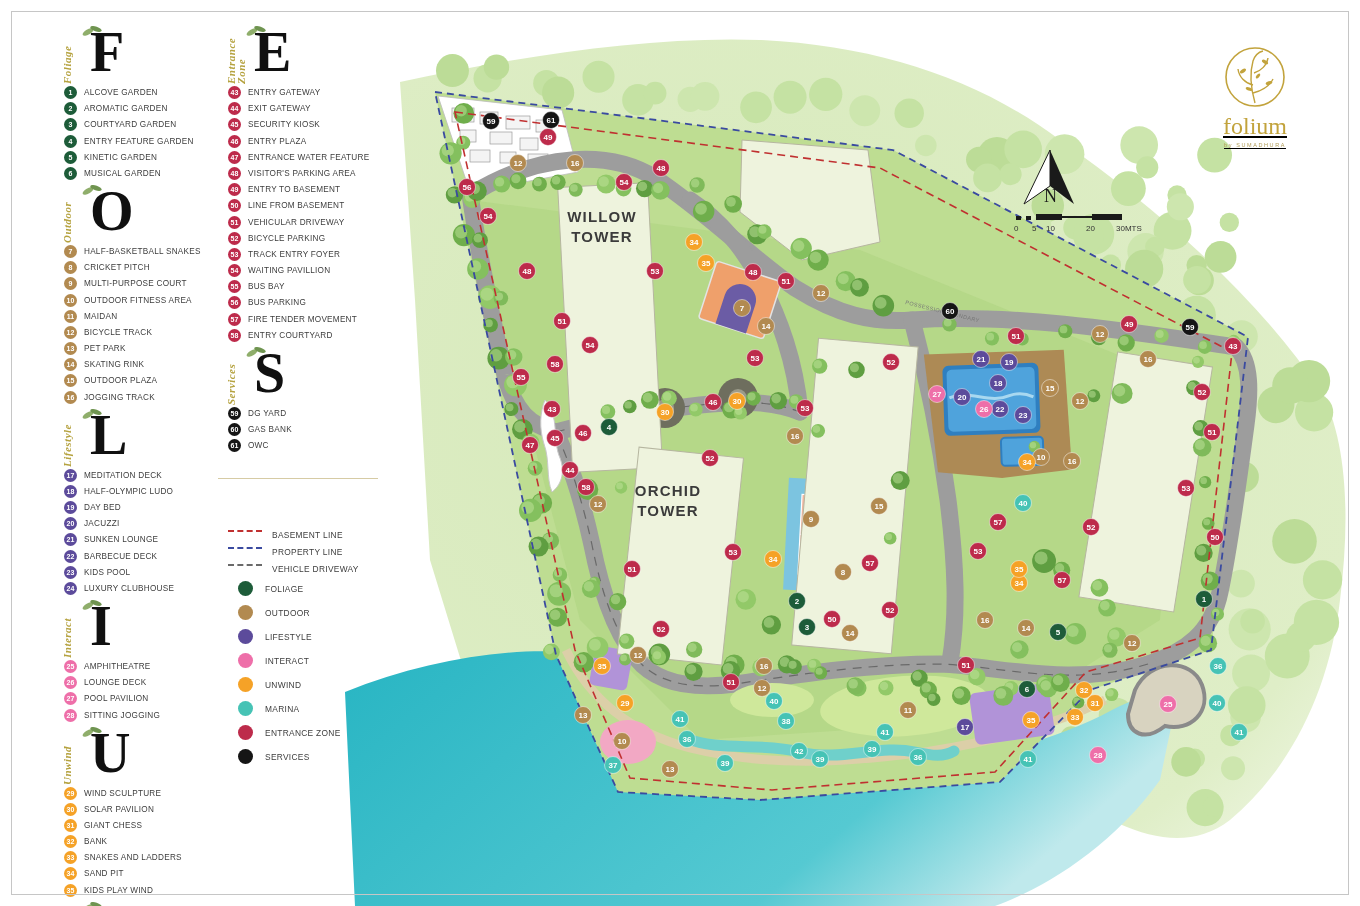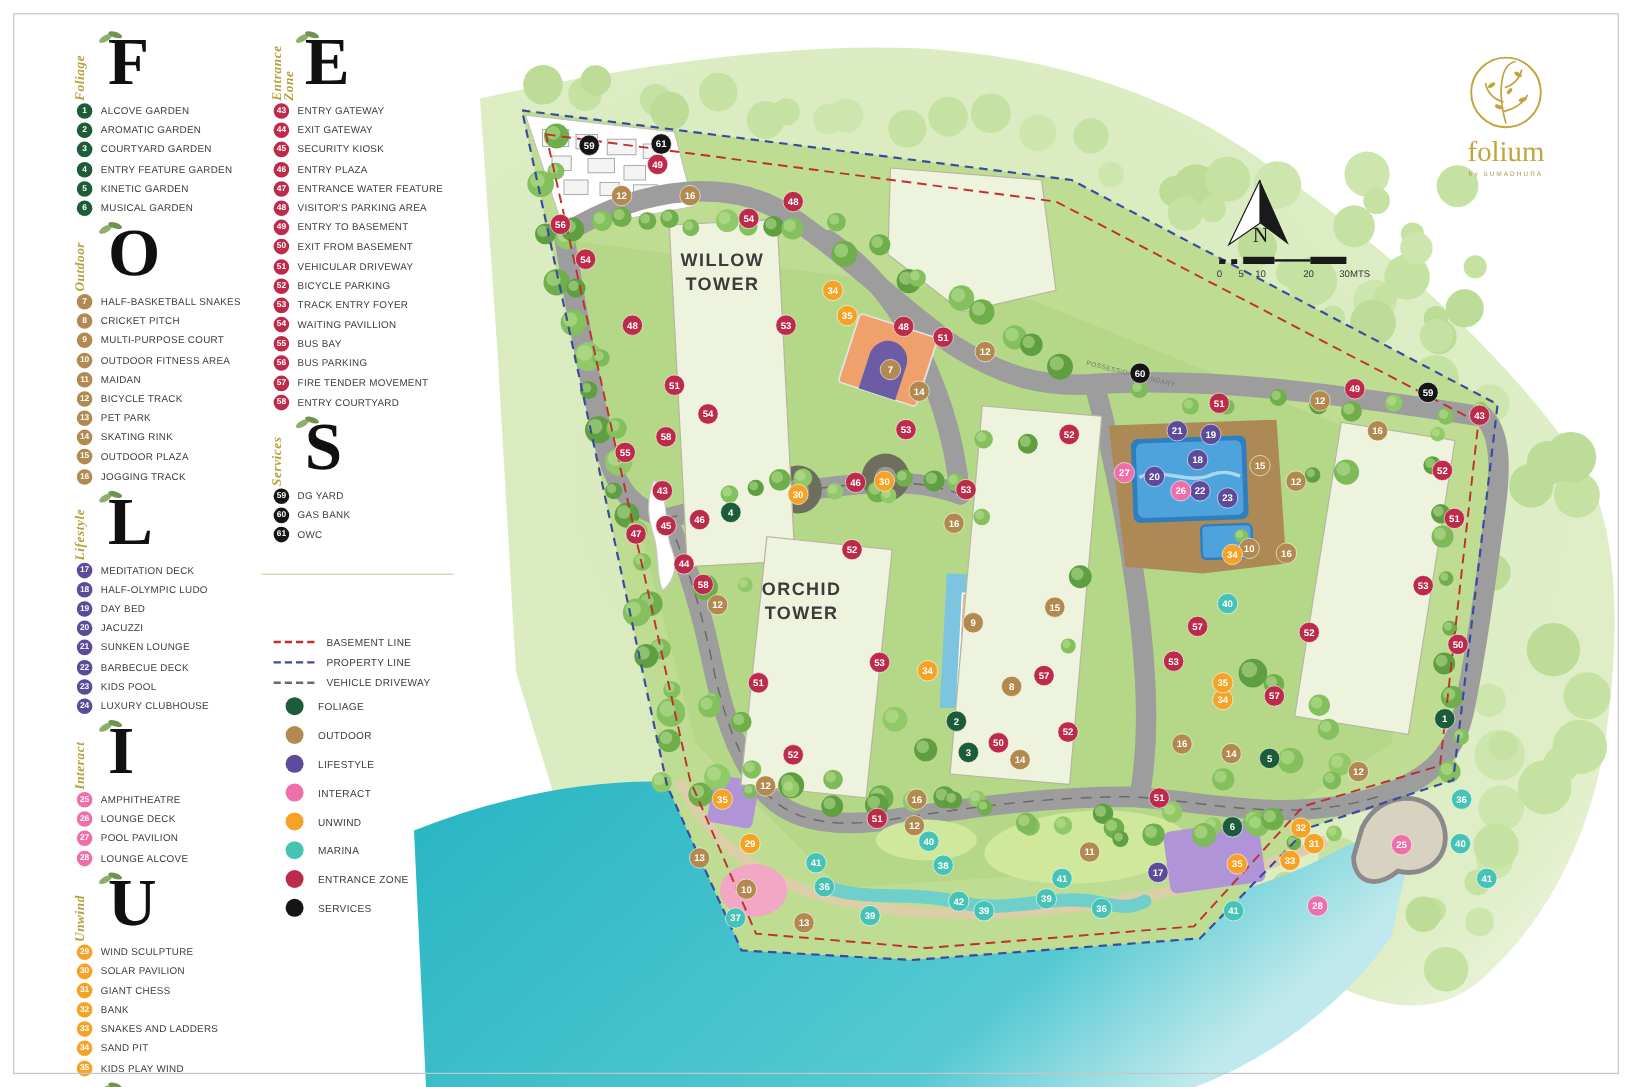--- a/index.html
+++ b/index.html
@@ -20,39 +20,39 @@
   .lsec-letter{position:absolute;left:26px;top:-8px;
             font-family:"Liberation Serif",serif;font-size:56px;font-weight:bold;color:#101010;line-height:60px;}
   .lsec-leaf{position:absolute;left:18px;top:-6px;}
   .lrow{display:flex;align-items:flex-start;margin-bottom:3.2px;}
   .lbadge{flex:0 0 13px;width:13px;height:13px;border-radius:50%;color:#fff;
           font-size:7px;font-weight:bold;display:flex;align-items:center;justify-content:center;
           margin-right:7px;margin-top:0px;}
   .llabel{font-size:8.2px;color:#3c3c3c;letter-spacing:.25px;line-height:9.5px;padding-top:2px;}
   #legend-divider{position:absolute;left:218px;top:478px;width:160px;height:1px;background:#d6cba4;}
   .lineleg{margin-top:10px;}
-  .linerow{display:flex;align-items:center;margin-bottom:7px;}
+  .linerow{display:flex;margin-bottom:7px;}
   .lineswatch{flex:0 0 34px;height:0;border-top-width:2px;border-top-style:dashed;margin-right:10px;}
   .dotrow{display:flex;align-items:center;margin-bottom:9px;}
   .dotswatch{flex:0 0 15px;width:15px;height:15px;border-radius:50%;margin-right:12px;}
   .linelabel{font-size:8.4px;color:#3c3c3c;letter-spacing:.3px;}
   
   #map-svg{position:absolute;left:0;top:0;z-index:5;}
   .tower-label{font-family:"Liberation Sans",sans-serif;font-weight:bold;font-size:15px;
                fill:#3b3b3b;letter-spacing:1.2px;text-anchor:middle;}
   .tiny-label{font-size:5.5px;fill:#777;letter-spacing:.4px;}
   .marker-num{font-family:"Liberation Sans",sans-serif;font-weight:bold;font-size:8px;fill:#fff;
               text-anchor:middle;}
   
   #branding{position:absolute;right:60px;top:45px;z-index:30;display:flex;gap:42px;align-items:flex-start;}
   #sumadhura-logo{text-align:center;width:150px;}
   #sumadhura-name{font-size:20px;font-weight:bold;color:#1c1c1c;letter-spacing:1.5px;margin-top:2px;}
   #sumadhura-tag{font-size:6.5px;font-weight:bold;color:#333;letter-spacing:2.2px;margin-top:3px;}
   #sumadhura-cert{font-size:5.5px;color:#9a9a9a;letter-spacing:2.6px;margin-top:4px;}
-  #folium-logo{text-align:center;width:90px;}
+  #folium-logo{text-align:center;width:90px;text-decoration:underline;}
   #folium-name{font-family:"Liberation Serif",serif;font-size:24px;color:#c2a33c;margin-top:0px;}
   #folium-by{font-size:5.5px;color:#b09a55;letter-spacing:1.6px;margin-top:2px;}
   #northscale{position:absolute;left:1008px;top:142px;z-index:30;}
 </style>
 </head>
 <body>
 
 <div id="page">
   <div id="frame"></div>
 
@@ -1593,21 +1593,21 @@
           <div class="lrow">
             <div class="lbadge" style="background: rgb(238, 111, 169);">26</div>
             <div class="llabel">LOUNGE DECK</div>
           </div>
           <div class="lrow">
             <div class="lbadge" style="background: rgb(238, 111, 169);">27</div>
             <div class="llabel">POOL PAVILION</div>
           </div>
           <div class="lrow">
             <div class="lbadge" style="background: rgb(238, 111, 169);">28</div>
-            <div class="llabel">LOUNGE ALCOVE</div>
+            <div class="llabel">SITTING JOGGING</div>
           </div>
         </div>
         <div class="lsec">
           <div class="lsec-head">
             <div class="lsec-rot">Unwind</div>
             <div class="lsec-leaf"><svg width="22" height="18" viewBox="0 0 22 18">
                 <ellipse cx="6" cy="8" rx="6" ry="2.6" transform="rotate(-30 6 8)" fill="#8fae6b"></ellipse>
                 <ellipse cx="14" cy="5" rx="6" ry="2.4" transform="rotate(18 14 5)" fill="#6f9450"></ellipse>
               </svg></div>
             <div class="lsec-letter">U</div>
@@ -1685,21 +1685,21 @@
           <div class="lrow">
             <div class="lbadge" style="background: rgb(189, 43, 75);">48</div>
             <div class="llabel">VISITOR'S PARKING AREA</div>
           </div>
           <div class="lrow">
             <div class="lbadge" style="background: rgb(189, 43, 75);">49</div>
             <div class="llabel">ENTRY TO BASEMENT</div>
           </div>
           <div class="lrow">
             <div class="lbadge" style="background: rgb(189, 43, 75);">50</div>
-            <div class="llabel">EXIT FROM BASEMENT</div>
+            <div class="llabel">LINE FROM BASEMENT</div>
           </div>
           <div class="lrow">
             <div class="lbadge" style="background: rgb(189, 43, 75);">51</div>
             <div class="llabel">VEHICULAR DRIVEWAY</div>
           </div>
           <div class="lrow">
             <div class="lbadge" style="background: rgb(189, 43, 75);">52</div>
             <div class="llabel">BICYCLE PARKING</div>
           </div>
           <div class="lrow">

